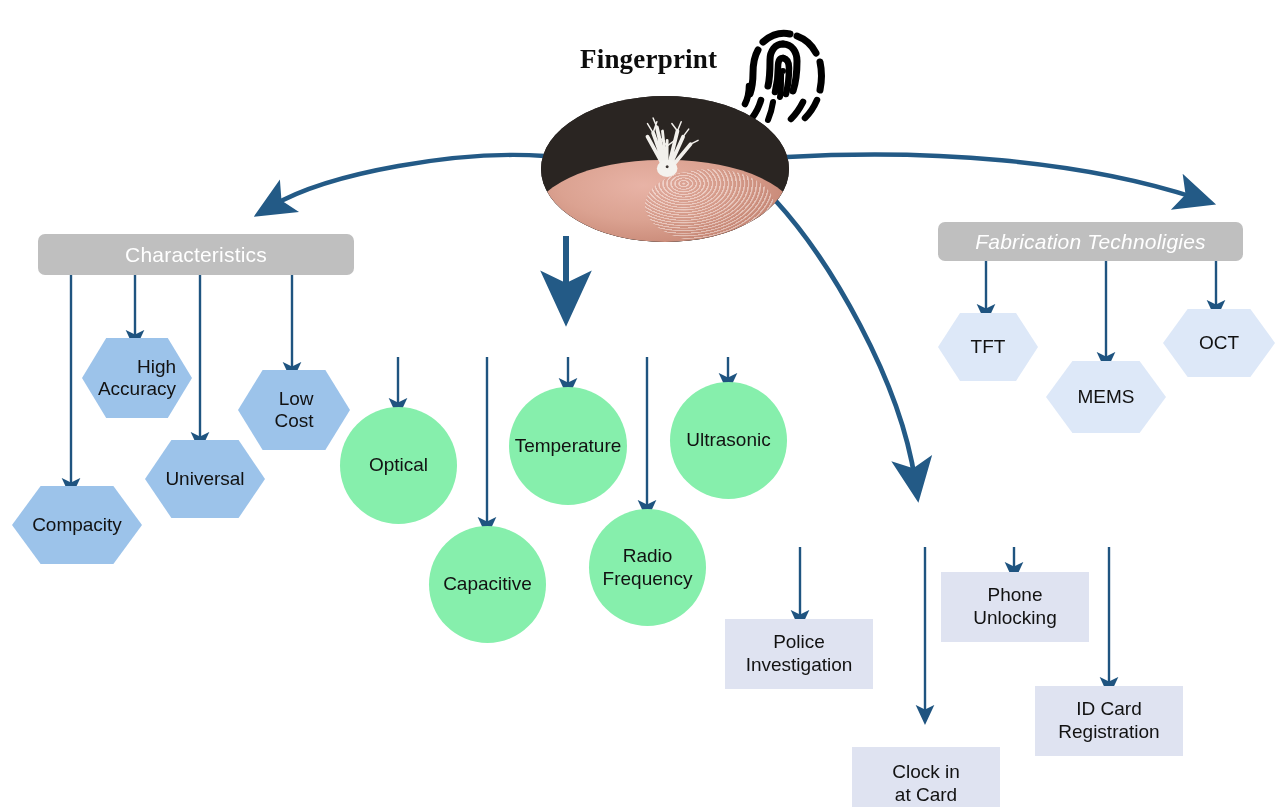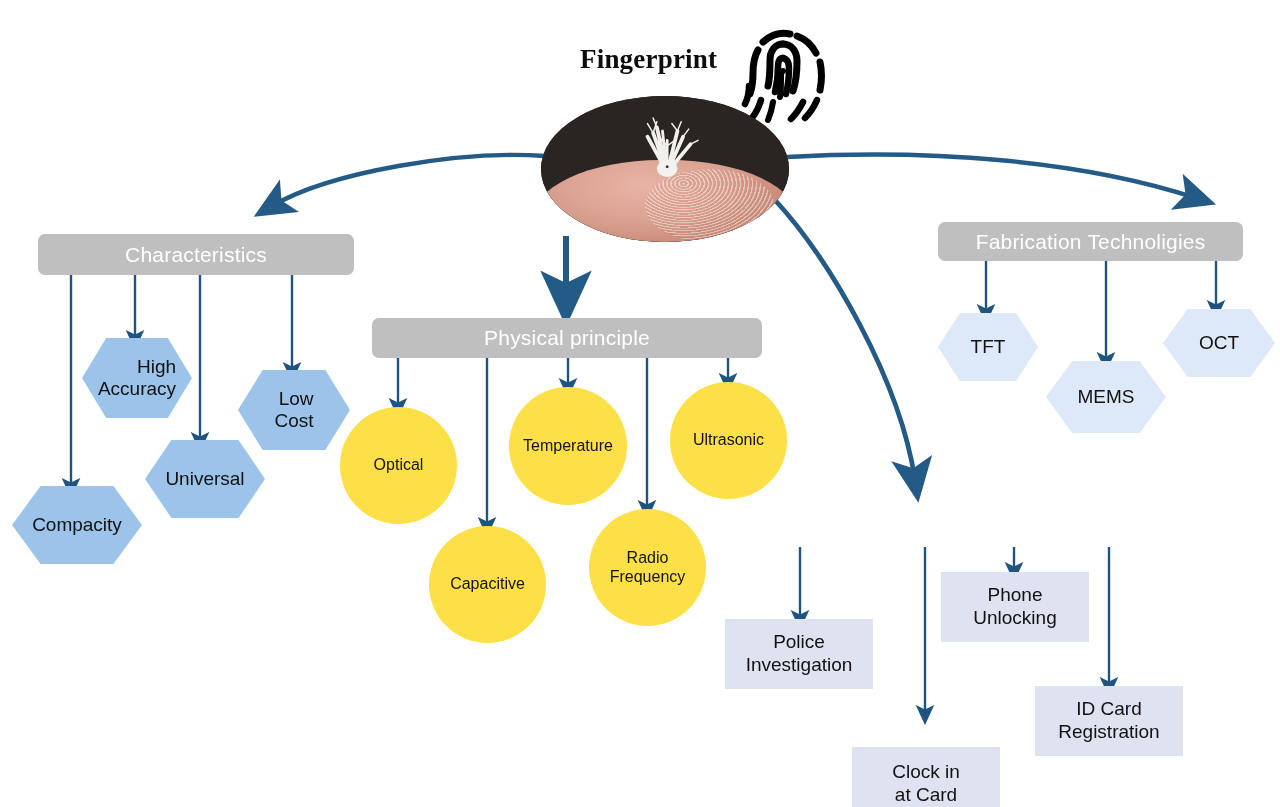--- a/index.html
+++ b/index.html
@@ -61,23 +61,23 @@
   .hex{
     position:absolute;display:flex;align-items:center;justify-content:center;
     text-align:right;line-height:1.16;color:#121212;font-size:19px;
     clip-path:polygon(22% 0%,78% 0%,100% 50%,78% 100%,22% 100%,0% 50%);
   }
   .hex.blue{background:#9cc3ea;}
   .hex.pale{background:#dde8f8;}
 
   
   .circ{
-    position:absolute;border-radius:50%;background:#fde047;
+    position:absolute;border-radius:50%;background:#86efac;
     display:flex;align-items:center;justify-content:center;
-    text-align:center;line-height:1.16;color:#121212;font-size:16px;
+    text-align:center;line-height:1.16;color:#121212;font-size:19px;
   }
 
   
   .rect{
     position:absolute;background:#dfe3f1;
     display:flex;align-items:center;justify-content:center;
     text-align:center;line-height:1.2;color:#121212;font-size:19px;
   }
   .lbl{pointer-events:none;}
 </style>
@@ -186,23 +186,20 @@
       <span class="lbl">Universal</span>
     </div>
 
     <div class="hex blue" style="left:238px;top:370px;width:112px;height:80px;">
       <div>
         <div class="lbl">Low</div>
         <div class="lbl">Cost</div>
       </div>
     </div>
 
-    <div class="bar" style="left:372px;top:318px;width:390px;height:40px;">
-      <span class="lbl">Physical principle</span>
-    </div>
 
     <div class="circ" style="left:340px;top:407px;width:117px;height:117px;">
       <span class="lbl">Optical</span>
     </div>
 
     <div class="circ" style="left:429px;top:526px;width:117px;height:117px;">
       <span class="lbl">Capacitive</span>
     </div>
 
     <div class="circ" style="left:509px;top:387px;width:118px;height:118px;">
@@ -242,21 +239,21 @@
       </div>
     </div>
 
     <div class="rect" style="left:1035px;top:686px;width:148px;height:70px;">
       <div>
         <div class="lbl">ID Card</div>
         <div class="lbl">Registration</div>
       </div>
     </div>
 
-    <div class="bar" style="left:938px;top:222px;width:305px;height:39px;">
+    <div class="bar" style="left:938px;top:222px;width:305px;height:39px;font-style:italic;">
       <span class="lbl">Fabrication Technoligies</span>
     </div>
 
     <div class="hex pale" style="left:938px;top:313px;width:100px;height:68px;">
       <span class="lbl">TFT</span>
     </div>
 
     <div class="hex pale" style="left:1046px;top:361px;width:120px;height:72px;">
       <span class="lbl">MEMS</span>
     </div>

